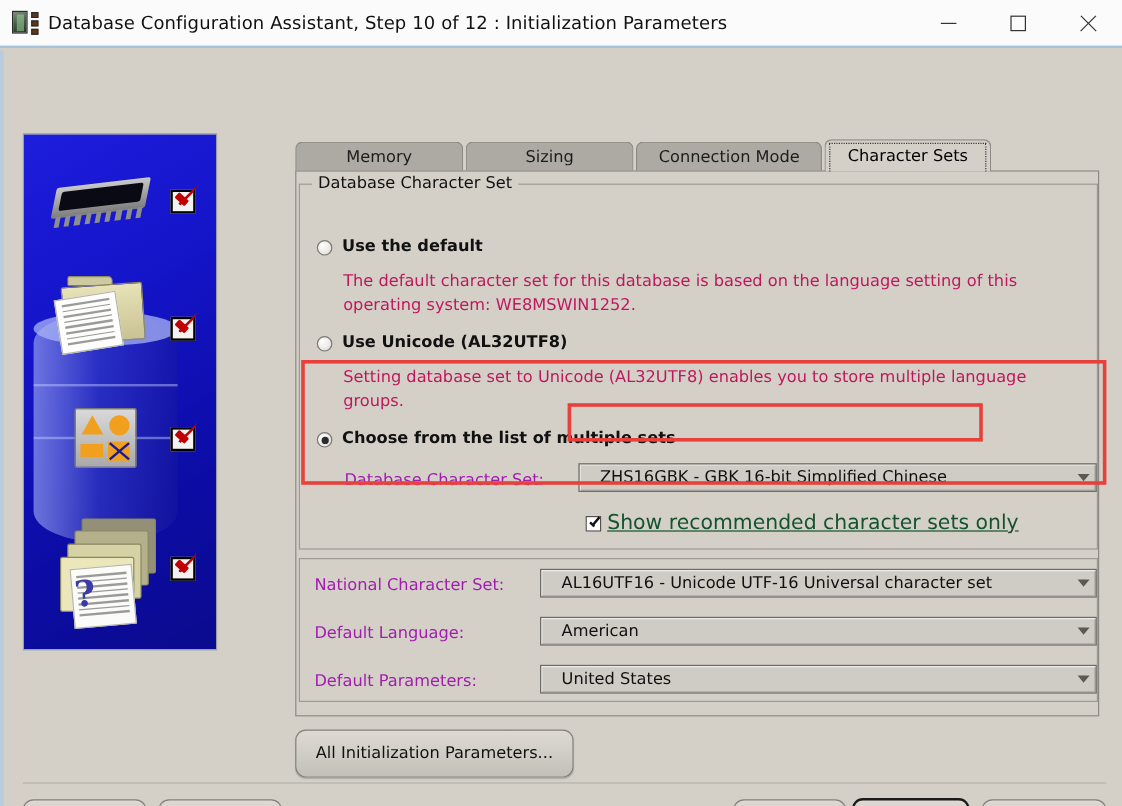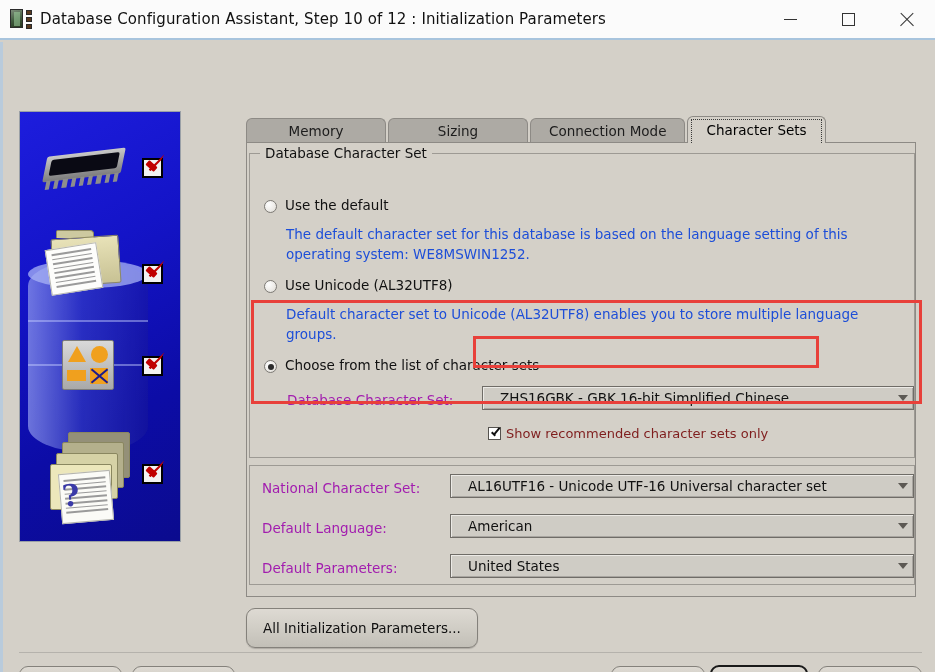--- a/index.html
+++ b/index.html
@@ -231,36 +231,36 @@
     border:1px solid #9d9a94;
   }
   .groupbox > .gb-title {
     position:absolute; left:10px; top:-9px;
     background:#d4d0c8; padding:0 5px; font-size:13.5px; color:#111;
   }
   #gb-charset { left:2px; top:10px; width:666px; height:305px; }
   #gb-lower  { left:2px; top:322px; width:666px; height:120px; }
 
   
-  .radio-row { position:absolute; display:flex; align-items:flex-start; }
+  .radio-row { position:absolute; display:flex; align-items:flex-start;font-weight:bold; }
   .radio {
     width:13px; height:13px; border-radius:50%;
     background: radial-gradient(circle at 35% 32%, #fdfdfd 0%, #eceae6 60%, #d6d3cd 100%);
     border:1.5px solid #7d7a75;
     flex:0 0 auto; margin-top:3px; margin-right:8px;
     position:relative;
   }
   .radio.sel:after {
     content:""; position:absolute; left:2.5px; top:2.5px;
     width:6px; height:6px; border-radius:50%; background:#2b2b2b;
   }
   .radio-label { font-size:13.5px; color:#111; white-space:nowrap; }
 
   .desc {
-    position:absolute; font-size:13.5px; color:#1d4ed8; line-height:20px;
+    position:absolute; font-size:13.5px; color:#be185d; line-height:20px;
   }
 
   
   .field-label { position:absolute; font-size:13.5px; color:#a21caf; }
   .combo {
     position:absolute; height:24px;
     background:#cfccc5;
     border:1px solid #6f6c67;
     box-shadow: inset 1px 1px 0 #eceae6, inset -1px -1px 0 #a8a5a0;
     display:flex; align-items:center;
@@ -284,21 +284,21 @@
     position:relative; margin-right:5px; flex:0 0 auto;
   }
   .checkbox.on:before {
     content:""; position:absolute; left:1.5px; top:5px; width:5px; height:2px;
     background:#111; transform:rotate(45deg);
   }
   .checkbox.on:after {
     content:""; position:absolute; left:4px; top:2px; width:8px; height:2px;
     background:#111; transform:rotate(-50deg);
   }
-  .check-label { font-size:13px; color:#7f1d1d; white-space:nowrap; }
+  .check-label { font-size:17px; color:#14532d; white-space:nowrap;text-decoration:underline; }
 
   
   .redrect { position:absolute; border:3px solid #e8403a; pointer-events:none; z-index:20; }
   #redrect-outer { left:251px; top:300px; width:671px; height:104px; }
   #redrect-inner { left:473px; top:336px; width:346px; height:32px; }
 
   
   .btn {
     position:absolute;
     background: linear-gradient(180deg,#dedad3 0%,#cfccc4 55%,#c2bfb7 100%);
@@ -458,27 +458,27 @@
         <div class="desc" style="left:36px; top:70px; width:620px;">
           <div>The default character set for this database is based on the language setting of this</div>
           <div>operating system: WE8MSWIN1252.</div>
         </div>
 
         <div class="radio-row" style="left:14px; top:123px;">
           <span class="radio"></span>
           <span class="radio-label">Use Unicode (AL32UTF8)</span>
         </div>
         <div class="desc" style="left:36px; top:150px; width:620px;">
-          <div>Default character set to Unicode (AL32UTF8) enables you to store multiple language</div>
+          <div>Setting database set to Unicode (AL32UTF8) enables you to store multiple language</div>
           <div>groups.</div>
         </div>
 
         <div class="radio-row" style="left:14px; top:203px;">
           <span class="radio sel"></span>
-          <span class="radio-label">Choose from the list of character sets</span>
+          <span class="radio-label">Choose from the list of multiple sets</span>
         </div>
 
         <span class="field-label" style="left:37px; top:238px;">Database Character Set:</span>
         <div class="combo" style="left:232px; top:232px; width:432px;">
           <span class="ctext">ZHS16GBK - GBK 16-bit Simplified Chinese</span>
           <span class="arrow-wrap">
               <span class="arrow"></span>
             </span>
         </div>
 

